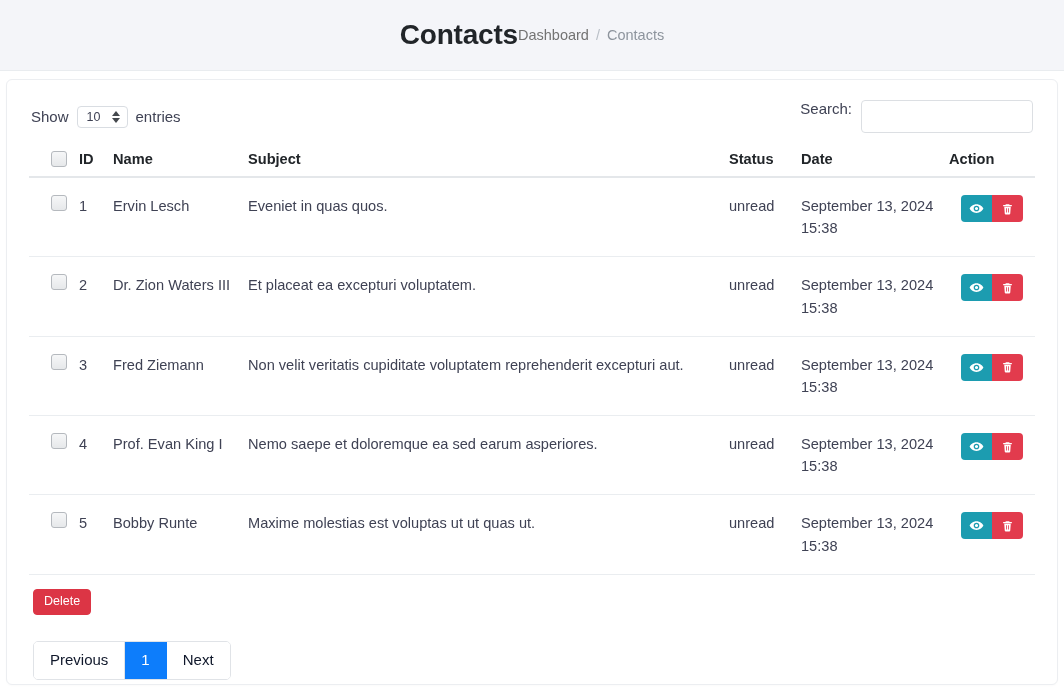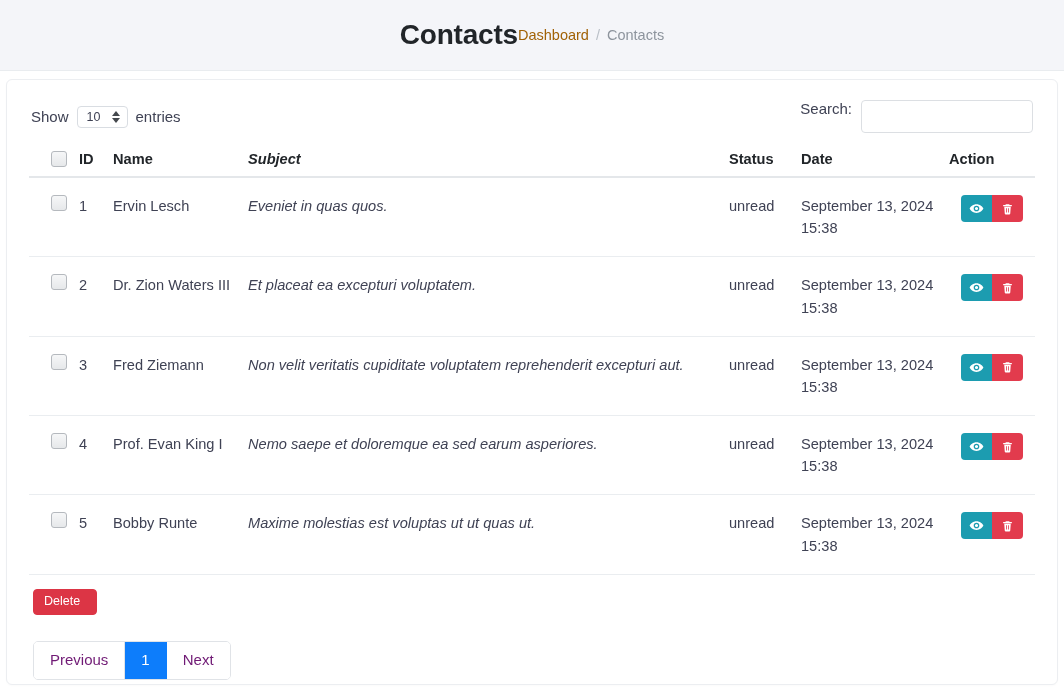--- a/index.html
+++ b/index.html
@@ -31,21 +31,21 @@
     line-height: 1;
     margin: 0;
   }
   .breadcrumb {
     display: flex;
     align-items: center;
     font-size: 14.5px;
     gap: 7px;
   }
   .breadcrumb a {
-    color: #a16207;
+    color: #737373;
     text-decoration: none;
   }
   .breadcrumb .sep { color: #b9bfc7; }
   .breadcrumb .current { color: #8d949d; }
 
   
   .card-wrap {
     padding: 8px 6px 6px 6px;
     height: calc(691px - 71px);
   }
@@ -145,21 +145,21 @@
     border-bottom: 1px solid #eaedf0;
     vertical-align: top;
     color: #3f4254;
     line-height: 1.52;
   }
   tbody tr:last-child td { border-bottom: 1px solid #eaedf0; }
 
   .col-check { width: 42px; padding-left: 22px !important; }
   .col-id    { width: 34px; }
   .col-name  { width: 135px; }
-  .col-subj  { width: auto; font-style: italic; }
+  .col-subj  { width: auto; }
   .col-status{ width: 72px; }
   .col-date  { width: 148px; }
   .col-action{ width: 92px; text-align: right; padding-right: 12px !important; }
 
   th.col-action { text-align: right; }
 
   .cbx {
     -webkit-appearance: none;
     appearance: none;
     width: 16px;
@@ -194,21 +194,21 @@
 
   
   .bulk-bar { padding: 14px 4px 0 4px; }
   .btn-delete-bulk {
     background: #dc3545;
     color: #ffffff;
     border: 1px solid #dc3545;
     border-radius: 4px;
     font-size: 12.5px;
     font-family: "Liberation Sans", sans-serif;
-    padding: 5px 16px 6px 10px;
+    padding: 5px 10px 6px 10px;
     cursor: pointer;
     line-height: 1.1;
   }
 
   
   .table-footer {
     display: flex;
     align-items: center;
     justify-content: space-between;
     padding: 26px 4px 0 4px;
@@ -217,21 +217,21 @@
   .pagination {
     display: inline-flex;
     border: 1px solid #e0e3e7;
     border-radius: 5px;
     overflow: hidden;
     background: #fff;
   }
   .page-link {
     padding: 9px 16px;
     font-size: 15px;
-    color: #701a75;
+    color: #0f172a;
     cursor: pointer;
     background: #fff;
     border-right: 1px solid #e0e3e7;
     user-select: none;
     line-height: 1.25;
   }
   .page-link:last-child { border-right: none; }
   .page-link.active {
     background: #0d7dfb;
     color: #ffffff;

